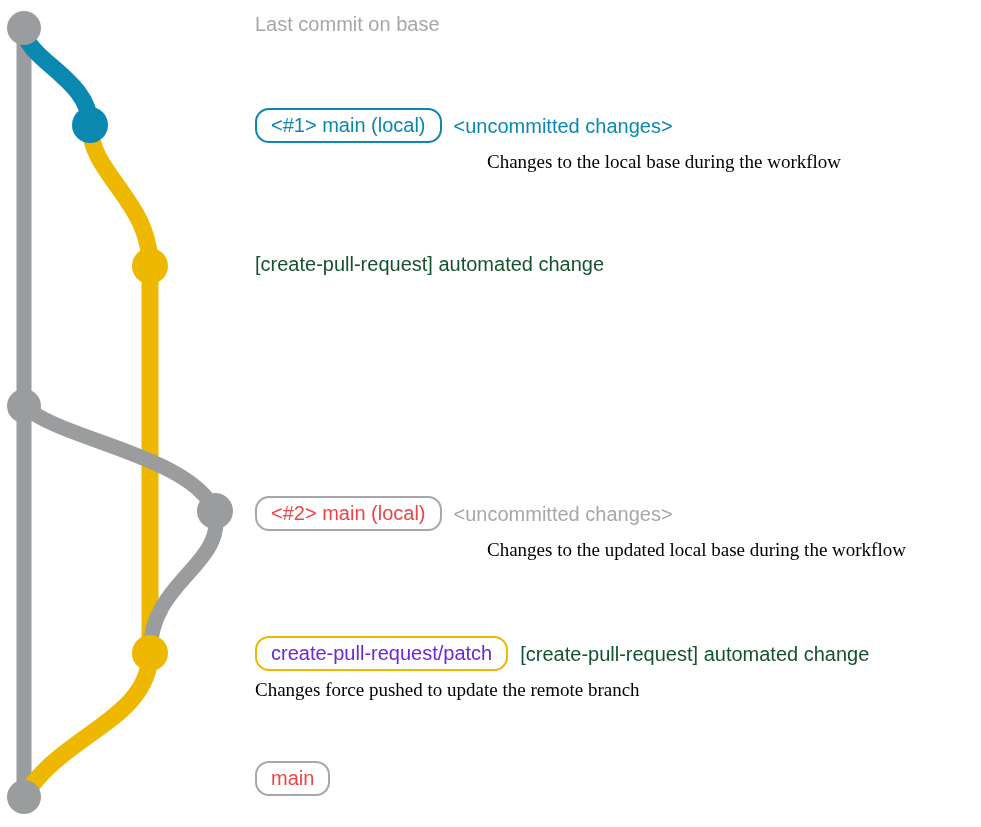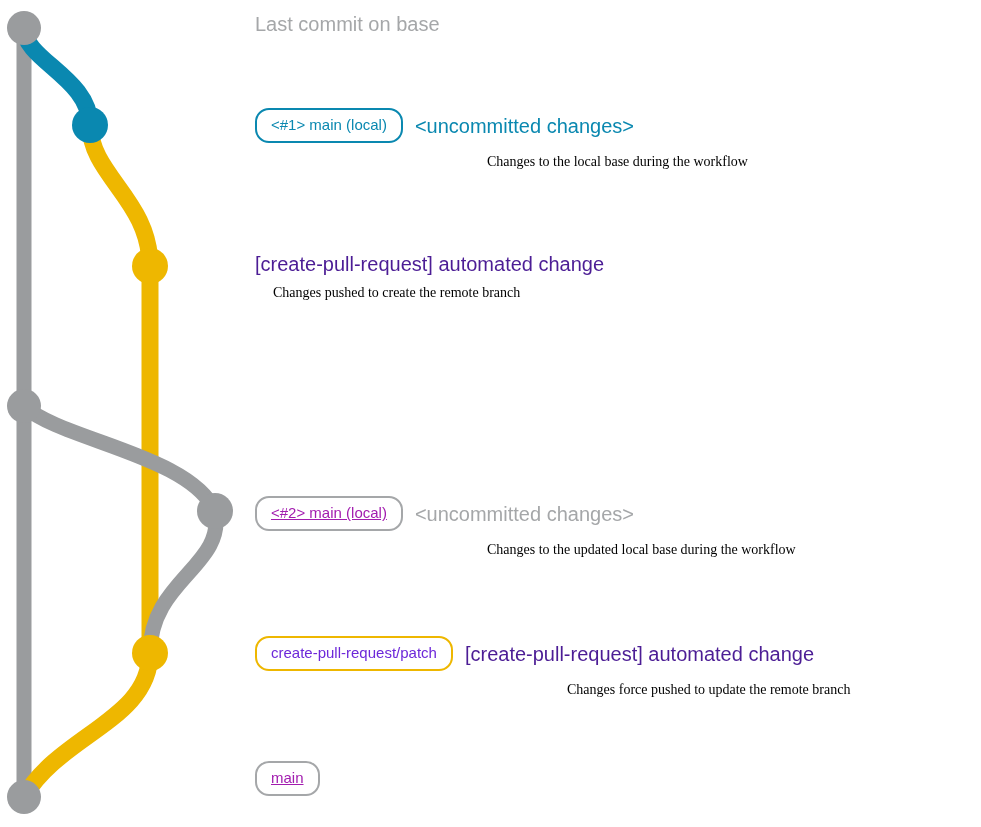--- a/index.html
+++ b/index.html
@@ -35,49 +35,49 @@
   .row {
     position: absolute;
   }
 
   
   .pill {
     display: inline-block;
     border: 2px solid #888c8e;
     border-radius: 14px;
     padding: 5px 14px 6px 14px;
-    font-size: 15px;
+    font-size: 20px;
     line-height: 20px;
     color: #9a9c9e;
     background: #ffffff;
     white-space: nowrap;
     vertical-align: middle;
   }
   .pill.blue   { border-color: #0a88b0; color: #0a88b0; }
   .pill.yellow { border-color: #eeb700; color: #6d28d9; }
-  .pill.gray   { border-color: #a5a7a9; color: #a21caf; text-decoration: underline; }
+  .pill.gray   { border-color: #a5a7a9; color: #ef4444; }
 
   
   .subject {
     display: inline-block;
     font-size: 20px;
     line-height: 24px;
     white-space: nowrap;
     vertical-align: middle;
     margin-left: 12px;
   }
   .subject.blue   { color: #0a88b0; }
-  .subject.yellow { color: #4c1d95; }
+  .subject.yellow { color: #14532d; }
   .subject.gray   { color: #a5a7a9; }
   .subject.plain  { color: #a5a7a9; margin-left: 0; }
 
   
   .desc {
     font-family: "Liberation Serif", serif;
-    font-size: 14px;
+    font-size: 19px;
     line-height: 22px;
     color: #000000;
     white-space: nowrap;
   }
 
   .inline-row {
     display: flex;
     align-items: center;
     white-space: nowrap;
   }
@@ -119,38 +119,37 @@
       <span class="pill blue">&lt;#1&gt; main (local)</span>
       <span class="subject blue">&lt;uncommitted changes&gt;</span>
     </div>
     <div class="desc" style="margin-left:232px; margin-top:8px;">Changes to the local base during the workflow</div>
   </div>
 
   <div class="row" style="left:255px; top:252px;">
     <div class="inline-row">
       <span class="subject yellow" style="margin-left:0;">[create-pull-request] automated change</span>
     </div>
-    <div class="desc" style="margin-left:18px; margin-top:6px;">Changes pushed to create the remote branch</div>
   </div>
 
 
   <div class="row" style="left:255px; top:496px;">
     <div class="inline-row">
       <span class="pill gray">&lt;#2&gt; main (local)</span>
       <span class="subject gray">&lt;uncommitted changes&gt;</span>
     </div>
     <div class="desc" style="margin-left:232px; margin-top:8px;">Changes to the updated local base during the workflow</div>
   </div>
 
   <div class="row" style="left:255px; top:636px;">
     <div class="inline-row">
       <span class="pill yellow">create-pull-request/patch</span>
       <span class="subject yellow">[create-pull-request] automated change</span>
     </div>
-    <div class="desc" style="margin-left:312px; margin-top:8px;">Changes force pushed to update the remote branch</div>
+    <div class="desc" style="margin-top:8px;">Changes force pushed to update the remote branch</div>
   </div>
 
   <div class="row" style="left:255px; top:761px;">
     <div class="inline-row">
       <span class="pill gray">main</span>
     </div>
   </div>
 
 </div>
 

